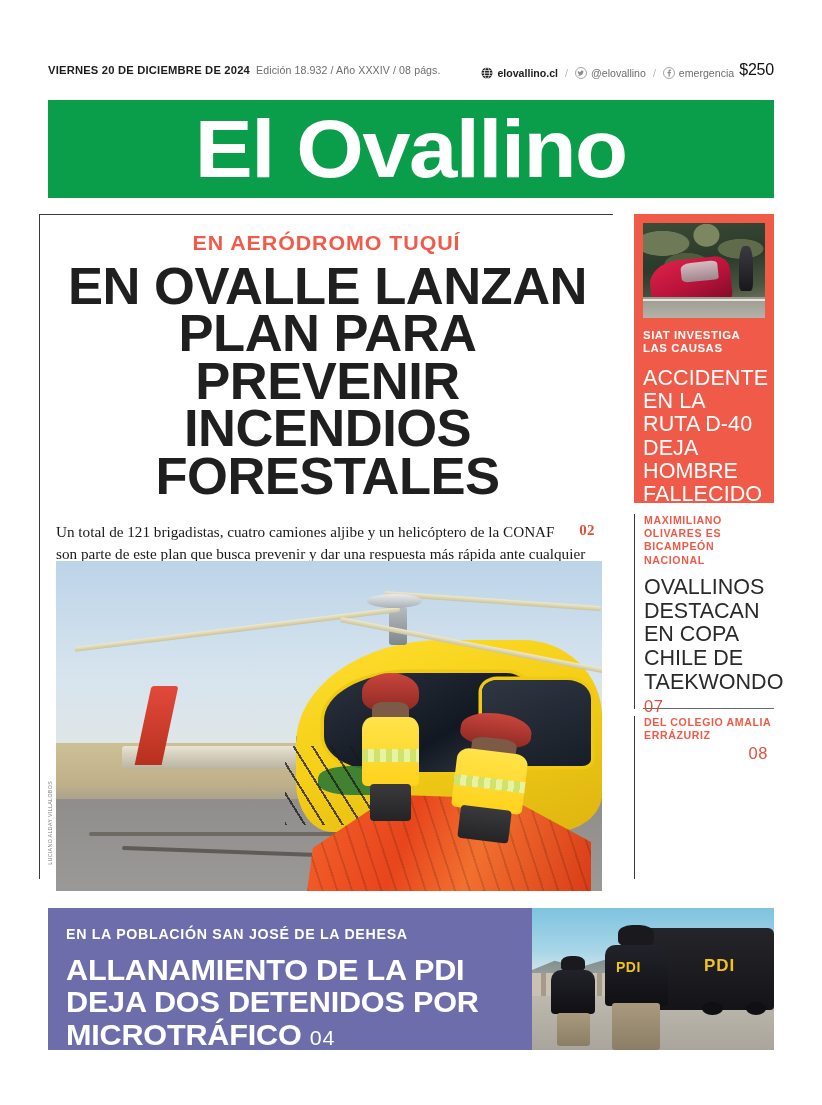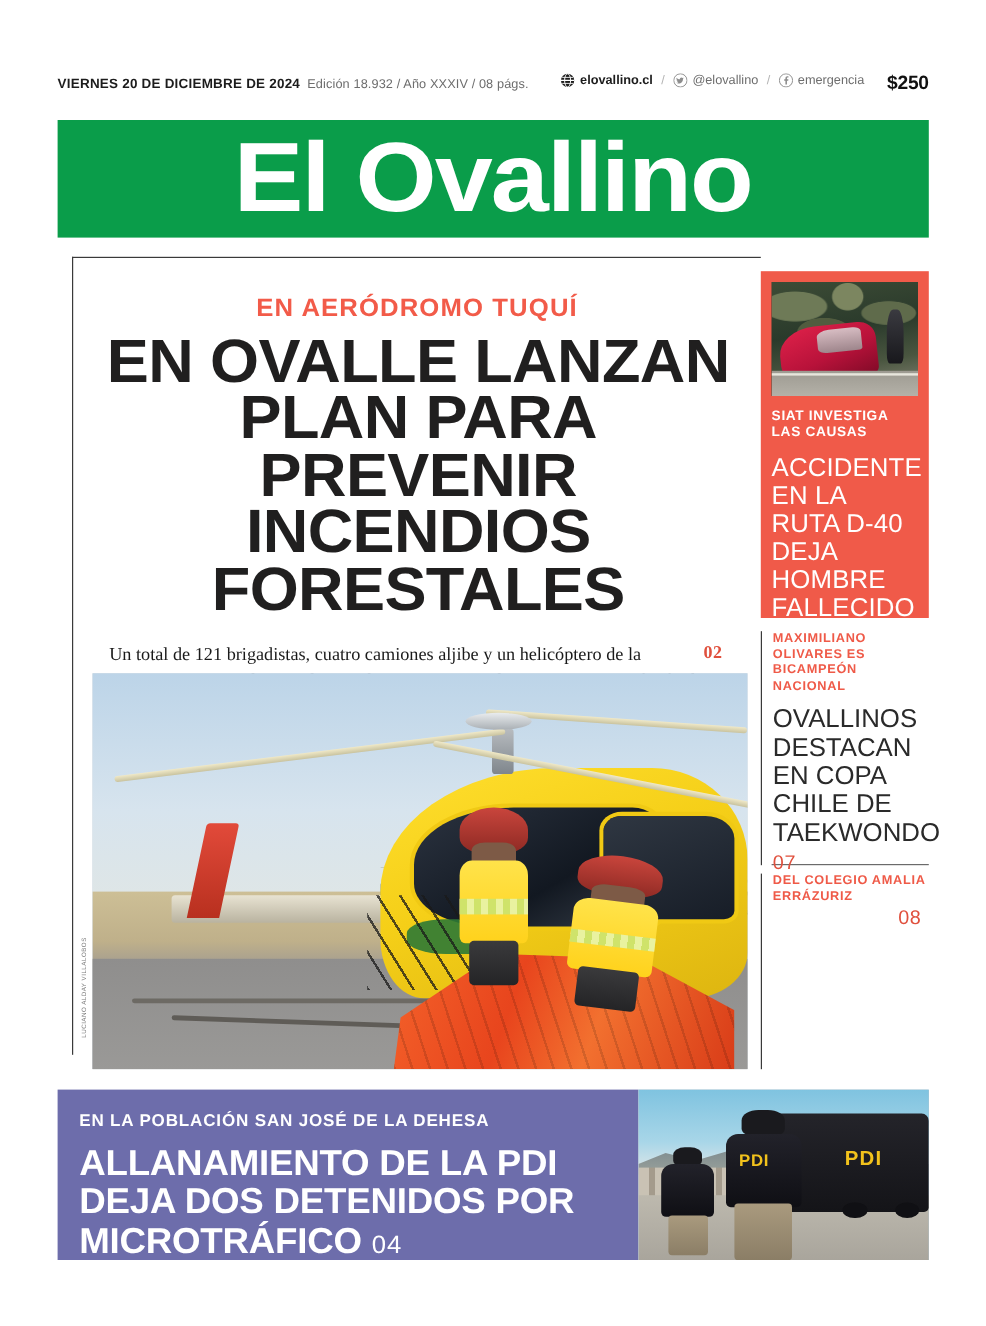--- a/index.html
+++ b/index.html
@@ -18,46 +18,46 @@
   }
   .dateline { display: flex; align-items: baseline; gap: 6px; white-space: nowrap; }
   .dateline .d-main {
     font-family: "Liberation Sans", sans-serif;
     font-weight: bold; font-size: 11.2px; letter-spacing: .2px; color: #1c1c1c;
   }
   .dateline .d-sub {
     font-family: "Liberation Sans", sans-serif;
     font-size: 10.6px; color: #6d6d6d; letter-spacing: .1px;
   }
-  .social { display: flex; align-items: flex-start; gap: 5px; white-space: nowrap; }
+  .social { display: flex; align-items: flex-end; gap: 5px; white-space: nowrap; }
   .social .sep { color: #b4b4b4; font-size: 10.5px; margin: 0 2px; }
   .soc-item { display: inline-flex; align-items: center; gap: 4px; }
   .soc-item .lbl { font-size: 10.6px; color: #6d6d6d; }
   .soc-item.primary .lbl { color: #1c1c1c; font-weight: bold; }
   .soc-ico { display: inline-block; width: 12px; height: 12px; }
   .soc-ico svg { display: block; width: 12px; height: 12px; }
-  .price { font-size: 16px; font-weight: bold; color: #111; margin-left: 14px; letter-spacing: -.2px; }
+  .price { font-size: 16px; font-weight: normal; color: #111; letter-spacing: -.2px; }
 
   
   .masthead {
     position: absolute; left: 48px; top: 100px; width: 726px; height: 98px;
     background: #0a9d4a; display: flex; align-items: center; justify-content: center;
   }
   .masthead .logo {
     font-family: "Liberation Sans Narrow", "Liberation Sans", sans-serif;
     font-weight: bold; font-size: 82px; line-height: 1; color: #ffffff;
     letter-spacing: -1.5px; transform: scaleX(1.06); transform-origin: center;
   }
 
   
   .main-col {
-    position: absolute; left: 60px; top: 214px; width: 574px; height: 665px;
+    position: absolute; left: 39px; top: 214px; width: 574px; height: 665px;
     border-top: 1.3px solid #3a3a3a;
     border-left: 1.3px solid #3a3a3a;
-    padding: 14px;
+    padding: 0;
   }
   .kicker-main {
     margin-top: 16px; text-align: center;
     font-family: "Liberation Sans Narrow", "Liberation Sans", sans-serif;
     font-weight: bold; font-size: 21px; letter-spacing: .9px; color: #f25b49;
     transform: scaleX(1.02);
   }
   .headline-main {
     margin-top: 8px; padding: 0 12px 0 14px; text-align: center;
     font-family: "Liberation Sans Narrow", "Liberation Sans", sans-serif;
@@ -149,21 +149,21 @@
   .ff2 { left: 73%; top: 46%; width: 13%; height: 38%; transform: rotate(7deg); }
   .bucket { position: absolute; left: 46%; top: 69%; width: 52%; height: 31%;
       background: linear-gradient(110deg,#f4622a 0%, #e8451d 36%, #f2702f 60%, #d93c18 100%);
       clip-path: polygon(2% 58%, 30% 6%, 72% 10%, 100% 52%, 100% 100%, 0 100%); }
   .bucket:after { content:""; position:absolute; inset:0;
       background: repeating-linear-gradient(72deg, rgba(0,0,0,.13) 0 2px, transparent 2px 14px); }
   .cables { position: absolute; left: 42%; top: 56%; width: 22%; height: 24%;
       background: repeating-linear-gradient(58deg, rgba(25,25,25,.75) 0 2px, transparent 2px 16px); }
 
   
-  .sidebar { position: absolute; left: 634px; top: 214px; width: 140px; height: 665px; margin-top: 12px; }
+  .sidebar { position: absolute; left: 634px; top: 214px; width: 140px; height: 665px; }
 
   .red-box { position: absolute; left: 0; top: 0; width: 140px; height: 289px;
              background: #f05a49; padding: 9px 9px 0 9px; }
   .red-box .rb-photo { width: 122px; height: 95px; overflow: hidden; position: relative;
              background: linear-gradient(#2b3b2c,#1d2a20); }
   .crash-scene { position: absolute; inset: 0; }
   .crash-bg { position: absolute; inset: 0;
       background: linear-gradient(170deg,#3d4c36 0%, #2a3a2b 42%, #4a5640 70%, #8e8b7d 100%); }
   .crash-brush { position: absolute; left: 0; top: 0; right: 0; height: 72%;
       background: radial-gradient(ellipse at 16% 30%, #6e7a57 0 18%, transparent 19%),

